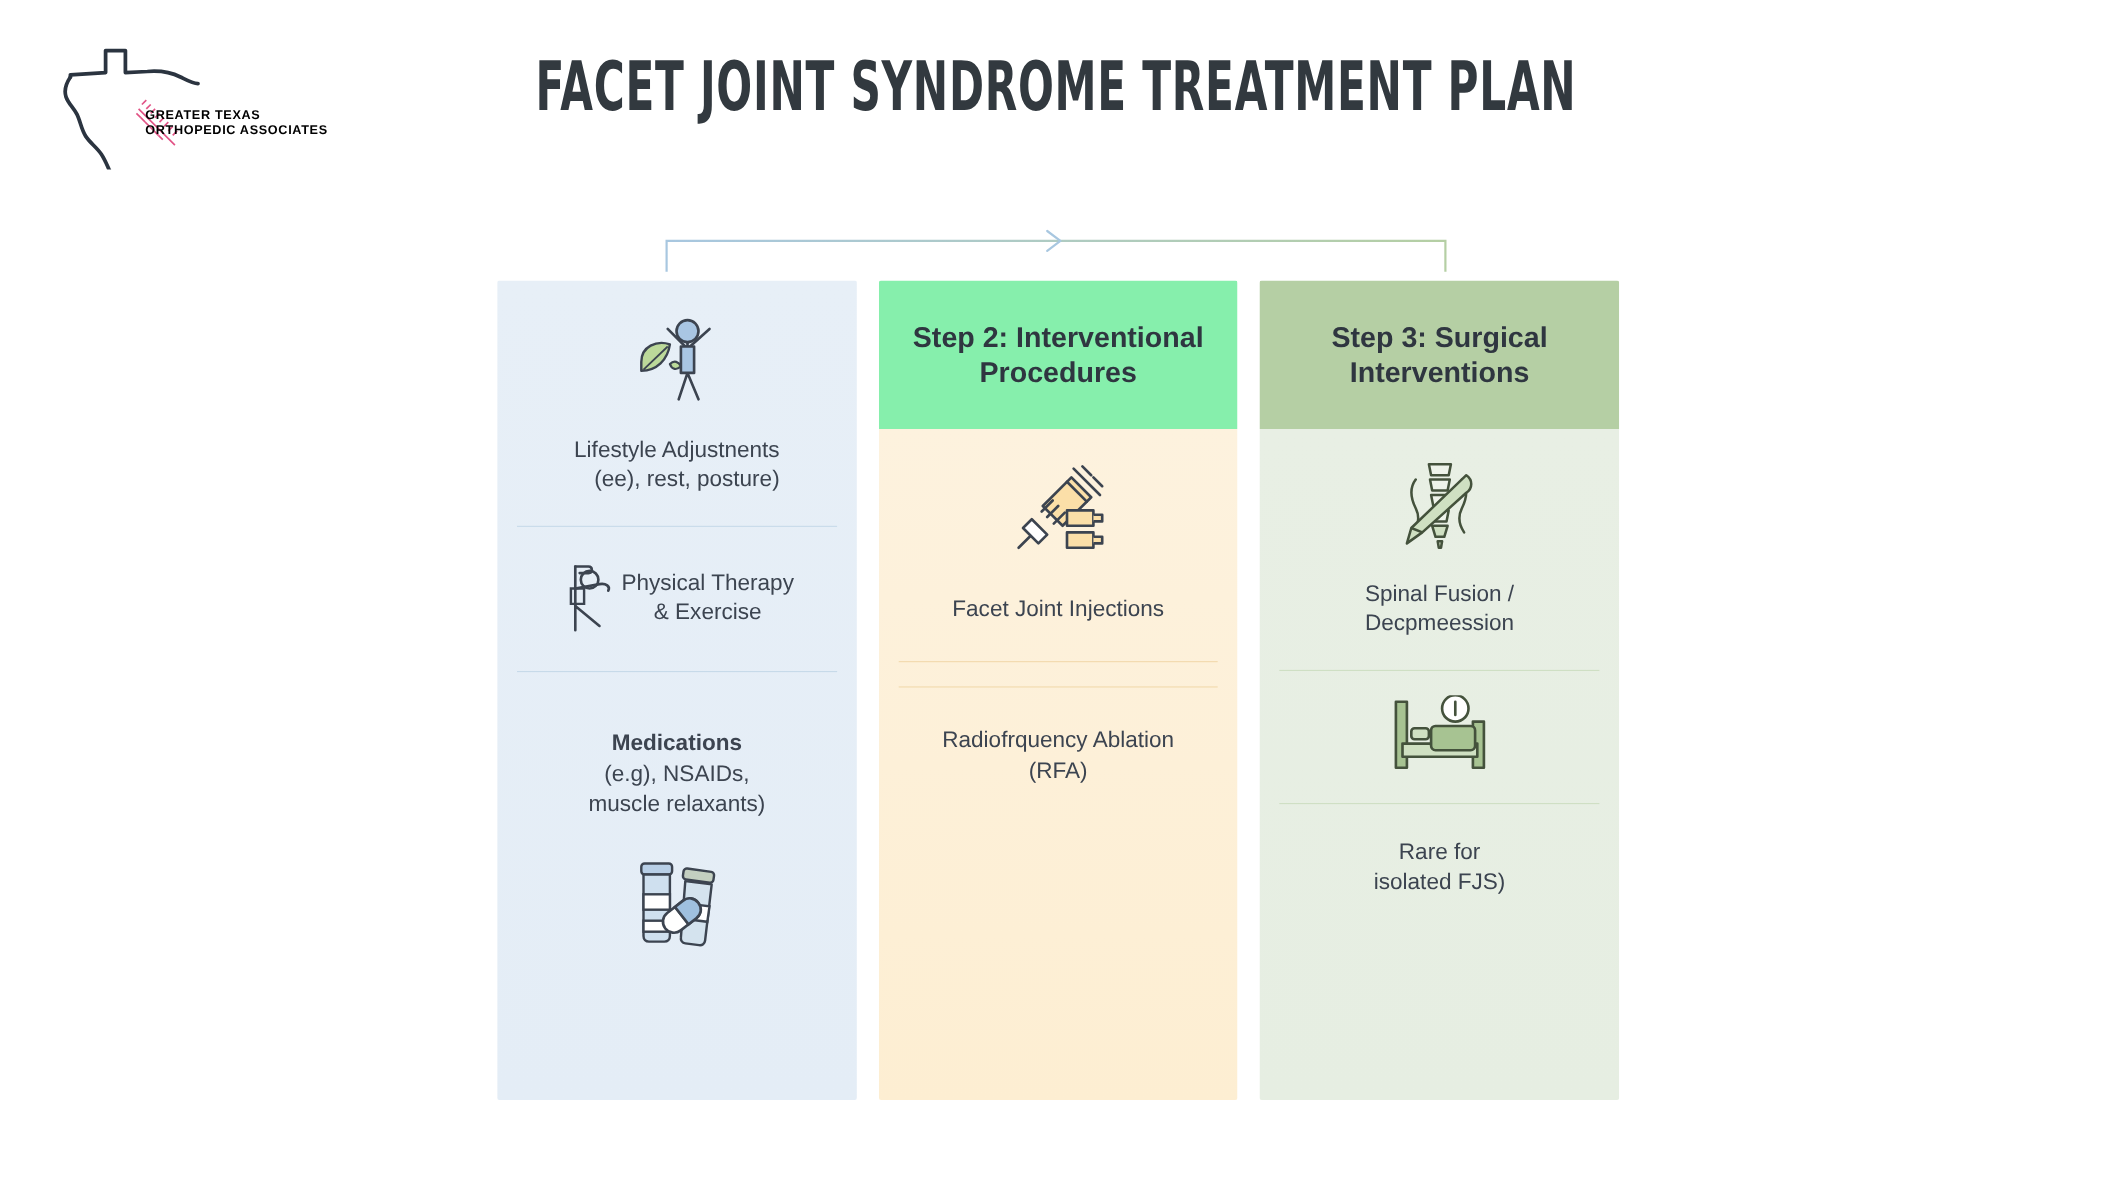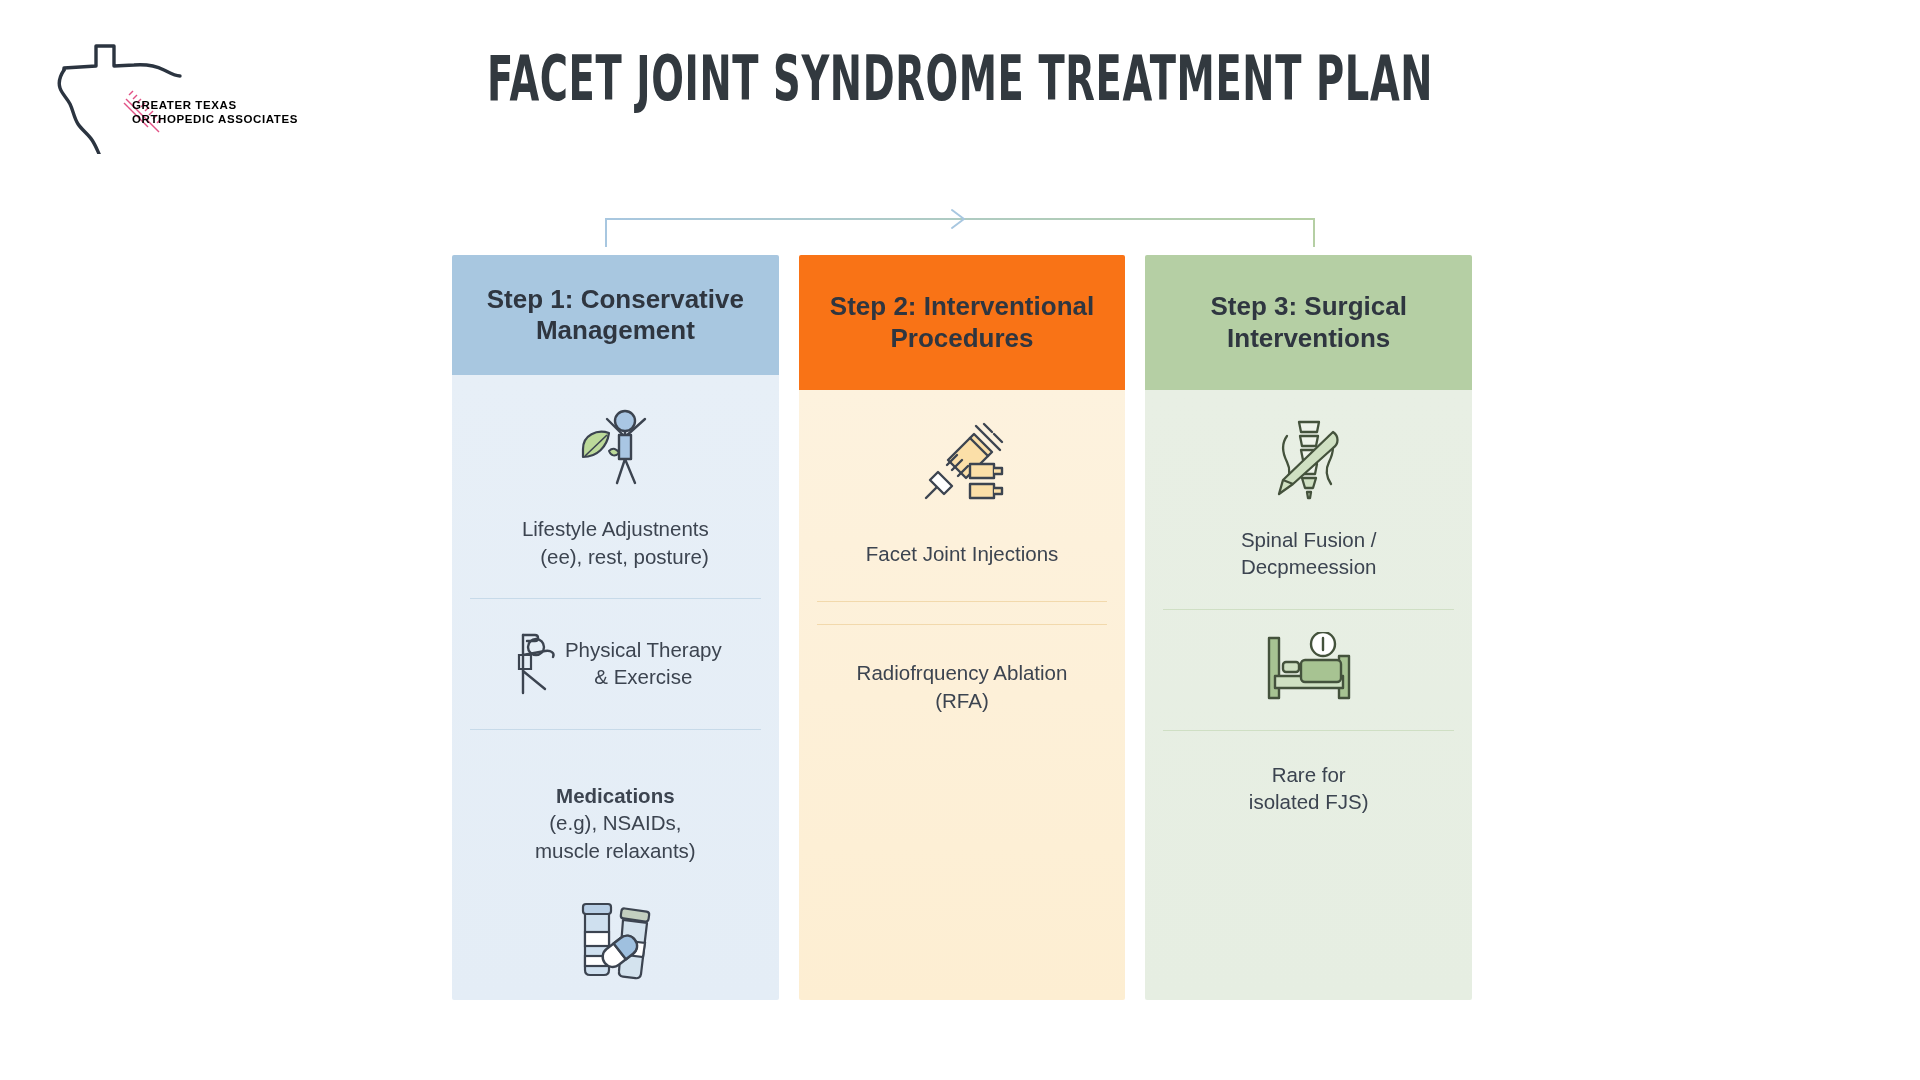--- a/index.html
+++ b/index.html
@@ -103,21 +103,21 @@
     align-items: center;
     padding: 14px 18px 20px;
   }
 
   
   .col-1 .col-header { background: #a8c7e0; }
   .col-1 .col-body { background: linear-gradient(180deg,#e7eff7 0%, #e4edf6 100%); }
   .col-1 .divider { border-top: 1px solid #c7dae9; }
 
   
-  .col-2 .col-header { background: #f97316; }
+  .col-2 .col-header { background: #86efac; }
   .col-2 .col-body { background: linear-gradient(180deg,#fdf2de 0%, #fdeed2 100%); }
   .col-2 .divider { border-top: 1px solid #f2d9ac; }
 
   
   .col-3 .col-header { background: #b5cfa4; }
   .col-3 .col-body { background: linear-gradient(180deg,#e8efe4 0%, #e6eee2 100%); }
   .col-3 .divider { border-top: 1px solid #cfdfc4; }
 
   .item-text {
     text-align: center;
@@ -192,23 +192,20 @@
         </linearGradient>
       </defs>
       <path d="M6 42 L6 14 L714 14 L714 42" fill="none" stroke="url(#cgrad)" stroke-width="2"></path>
       <path d="M352 5 L364 14 L352 23" fill="none" stroke="#a8c7e0" stroke-width="2" stroke-linecap="round" stroke-linejoin="round"></path>
     </svg>
   </div>
 
   <div class="columns">
 
     <div class="column col-1">
-      <div class="col-header">Step 1:
-Conservative
-Management</div>
       <div class="col-body">
 
         <div class="icon-block" style="margin-top:12px;">
           <svg width="96" height="88" viewBox="0 0 96 88">
             <circle cx="58" cy="20" r="10" fill="#a9c6e3" stroke="#3c4450" stroke-width="2.4"></circle>
             <path d="M58 31 L58 60" stroke="#3c4450" stroke-width="2.4" stroke-linecap="round"></path>
             <path d="M58 34 L58 58 L50 82 M58 58 L68 82" fill="none" stroke="#3c4450" stroke-width="2.4" stroke-linecap="round" stroke-linejoin="round"></path>
             <path d="M58 36 L40 18 M58 36 L78 18" fill="none" stroke="#3c4450" stroke-width="2.4" stroke-linecap="round"></path>
             <path d="M52 34 L52 58 L64 58 L64 34 Z" fill="#a9c6e3" stroke="#3c4450" stroke-width="2.4" stroke-linejoin="round"></path>
             <path d="M16 48 C16 34 30 28 42 32 C40 46 30 56 16 56 Z" fill="#bcd99a" stroke="#3c4450" stroke-width="2.2" stroke-linejoin="round"></path>

